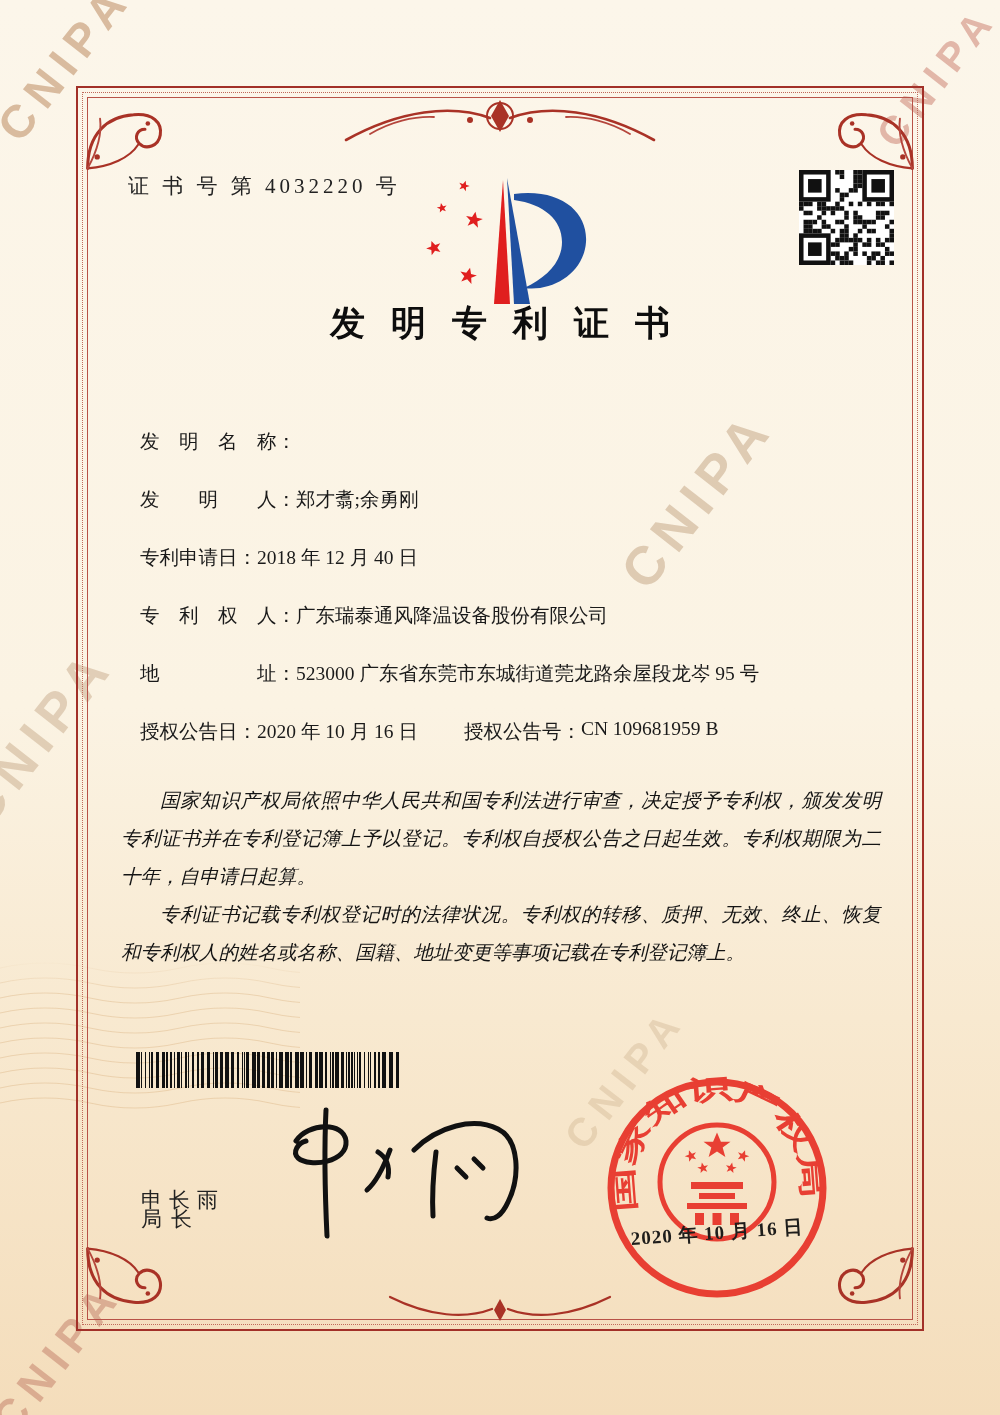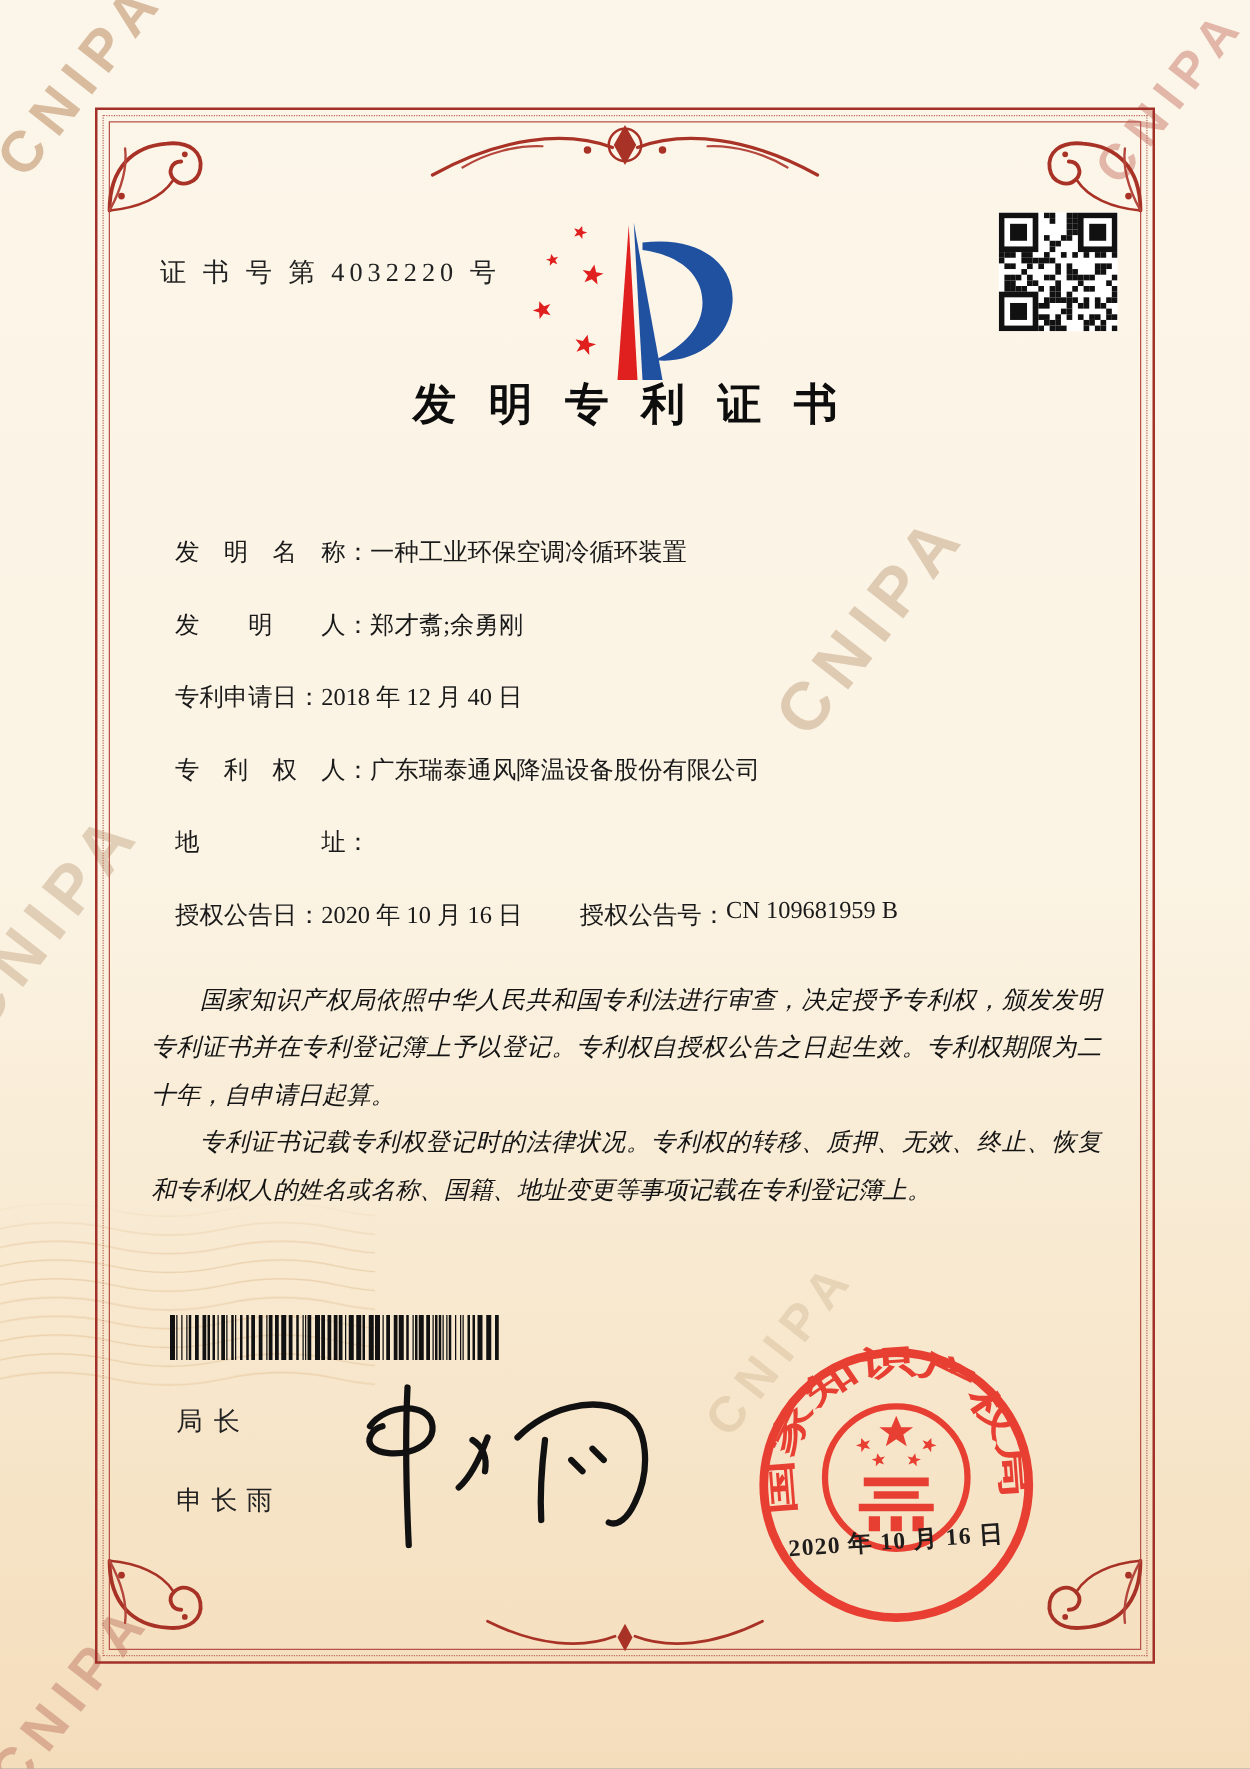--- a/index.html
+++ b/index.html
@@ -27,39 +27,39 @@
   .wm{position:absolute;font-family:"Liberation Sans","DejaVu Sans",sans-serif;
     font-weight:bold;letter-spacing:9px;transform:rotate(-52deg);transform-origin:left top;
     pointer-events:none;white-space:nowrap;}
   .wm1{left:-14px;top:118px;font-size:46px;color:rgba(187,139,96,.55);}
   .wm2{left:868px;top:128px;font-size:40px;color:rgba(199,120,104,.5);}
   .wm3{left:608px;top:562px;font-size:54px;color:rgba(193,162,128,.5);}
   .wm4{left:-52px;top:800px;font-size:54px;color:rgba(193,162,128,.45);}
   .wm5{left:-18px;top:1412px;font-size:44px;color:rgba(186,110,92,.45);}
   .wm6{left:556px;top:1130px;font-size:40px;color:rgba(201,171,136,.35);}
   
-  .cert-no{position:absolute;left:128px;top:172px;font-size:21px;letter-spacing:4px;color:#222;margin-top:32px;}
+  .cert-no{position:absolute;left:128px;top:172px;font-size:21px;letter-spacing:4px;color:#222;}
   .qr{position:absolute;left:799px;top:170px;width:95px;height:95px;background:#fff;}
   .logo{position:absolute;left:402px;top:158px;width:196px;height:148px;}
   .title{position:absolute;left:0;width:100%;top:300px;text-align:center;font-size:35px;
     font-weight:bold;letter-spacing:26px;text-indent:26px;color:#0d0d0d;}
   
   .fields{position:absolute;left:140px;top:412px;width:740px;}
   .frow{display:flex;align-items:center;height:58px;font-size:19.5px;}
   .flabel{white-space:pre;color:#1a1a1a;}
   .fvalue{white-space:pre;color:#1a1a1a;}
   .pair2{margin-left:46px;display:flex;}
   
   .body-text{position:absolute;left:121px;top:782px;width:760px;font-style:italic;}
   .body-text p{margin:0;font-size:19.5px;line-height:38px;text-indent:2em;text-align:justify;color:#141414;}
   
   .barcode{position:absolute;left:136px;top:1052px;width:268px;height:36px;font-size:0;}
   .barcode span{display:inline-block;height:100%;background:#111;vertical-align:top;}
   
-  .officer-title{position:absolute;left:141px;top:1123px;font-size:21px;letter-spacing:9px;color:#222;text-align:right;}
+  .officer-title{position:absolute;left:141px;top:1205px;font-size:21px;letter-spacing:9px;color:#222;text-align:right;}
   .officer-name{position:absolute;left:141px;top:1186px;font-size:21px;letter-spacing:7px;color:#222;}
   .signature{position:absolute;left:248px;top:1096px;width:310px;height:150px;}
   
   .seal{position:absolute;left:597px;top:1068px;width:240px;height:240px;opacity:.94;}
   .seal-date{position:absolute;left:8px;top:152px;width:224px;text-align:center;font-size:19px;
     letter-spacing:1px;font-weight:600;color:#111;transform:rotate(-4deg);}
   
   .page-no{position:absolute;left:0;width:100%;top:1288px;text-align:center;font-size:16px;letter-spacing:3px;color:#333;}
   .footer-note{position:absolute;left:50%;top:1338px;transform:translateX(-50%);
     border:2px solid #8f2a22;background:rgba(255,252,244,.95);padding:11px 30px;
@@ -284,36 +284,36 @@
       <polygon points="112,146 105,20 128,146"></polygon>
       <path d="M112,36 C160,30 186,55 184,84 C182,114 152,134 122,130 C146,119 160,103 160,84 C160,62 142,46 112,42 Z"></path>
     </g>
   </svg>
 
   <div class="title">发明专利证书</div>
 
   <div class="fields">
     <div class="frow">
       <span class="flabel">发　明　名　称：</span>
-      <span class="fvalue">一种工业环保空调冷循环装置</span>
     </div>
     <div class="frow">
       <span class="flabel">发　　明　　人：</span>
       <span class="fvalue">郑才翥;余勇刚</span>
     </div>
     <div class="frow">
       <span class="flabel">专利申请日：</span>
       <span class="fvalue">2018 年 12 月 40 日</span>
     </div>
     <div class="frow">
       <span class="flabel">专　利　权　人：</span>
       <span class="fvalue">广东瑞泰通风降温设备股份有限公司</span>
     </div>
     <div class="frow">
       <span class="flabel">地　　　　　址：</span>
+      <span class="fvalue">523000 广东省东莞市东城街道莞龙路余屋段龙岑 95 号</span>
     </div>
     <div class="frow">
       <span class="flabel">授权公告日：</span>
       <span class="fvalue">2020 年 10 月 16 日</span>
       <span class="pair2">
         <span class="flabel">授权公告号：</span>
         <span class="fvalue">CN 109681959 B</span>
       </span>
     </div>
   </div>

